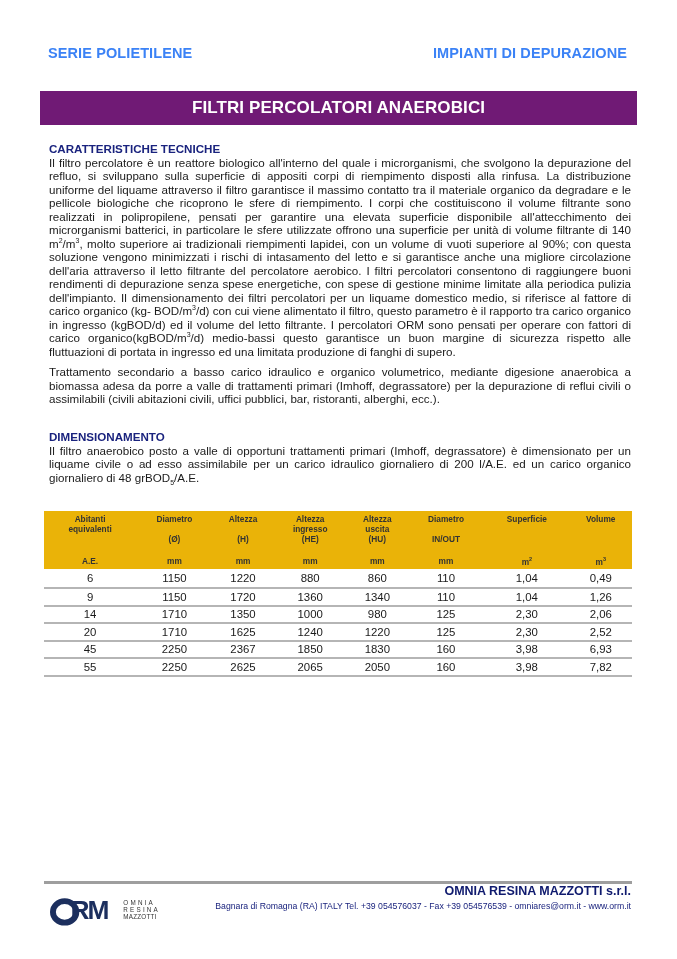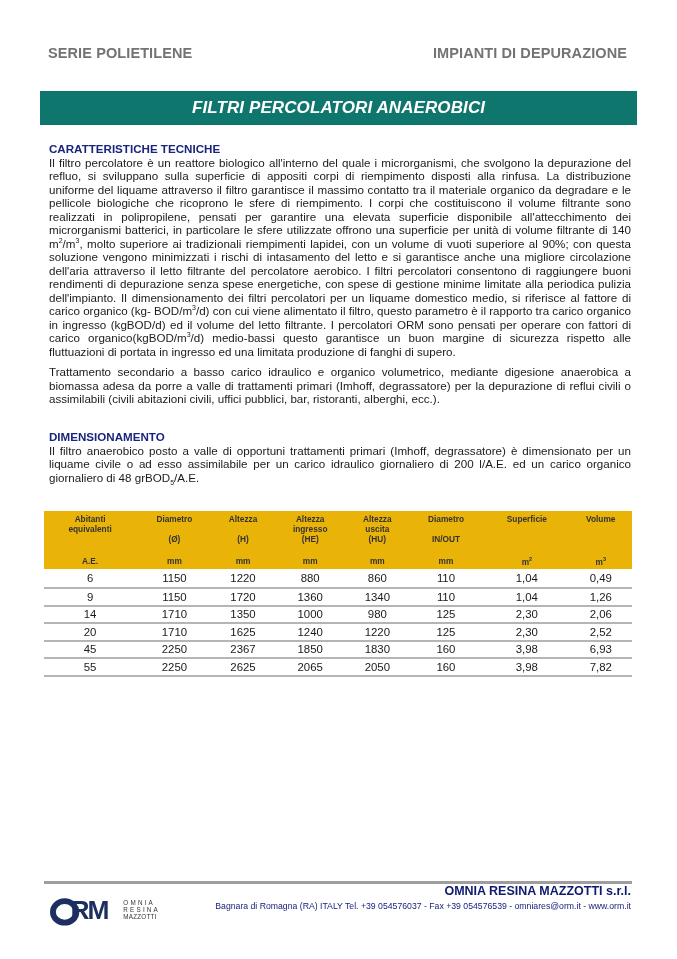--- a/index.html
+++ b/index.html
@@ -1,22 +1,22 @@
 <!DOCTYPE html>
 <html><head>
 <meta charset="utf-8">
 <style>
   * { margin: 0; padding: 0; box-sizing: border-box; }
   html, body { width: 677px; height: 959px; background: #ffffff; overflow: hidden; }
   body { position: relative; font-family: "Liberation Sans", sans-serif; color: #1a1a1a; }
 
   .top-header { position: absolute; top: 44px; left: 48px; right: 50px; height: 18px; display: flex; justify-content: space-between; align-items: center; }
-  .top-header span { font-weight: bold; font-size: 14.5px; color: #737373; letter-spacing: 0.1px; }
-
-  .title-banner { position: absolute; top: 91px; left: 40px; width: 597px; height: 34px; background: #0f766e; display: flex; align-items: center; justify-content: center; font-style: italic; }
+  .top-header span { font-weight: bold; font-size: 14.5px; color: #3b82f6; letter-spacing: 0.1px; }
+
+  .title-banner { position: absolute; top: 91px; left: 40px; width: 597px; height: 34px; background: #701a75; display: flex; align-items: center; justify-content: center; }
   .title-banner span { color: #ffffff; font-weight: bold; font-size: 17px; letter-spacing: 0.1px; }
 
   .section { position: absolute; left: 49px; width: 582px; }
   .section h2 { font-size: 11.6px; font-weight: bold; color: #1a237e; line-height: 13.5px; }
   .section p { font-size: 11.6px; line-height: 13.5px; text-align: justify; color: #1a1a1a; }
   .section p sup { font-size: 7px; line-height: 0; }
   .section p sub { font-size: 7px; line-height: 0; }
 
   #sec-caratteristiche { top: 142px; }
   #sec-impiego { top: 365px; }

